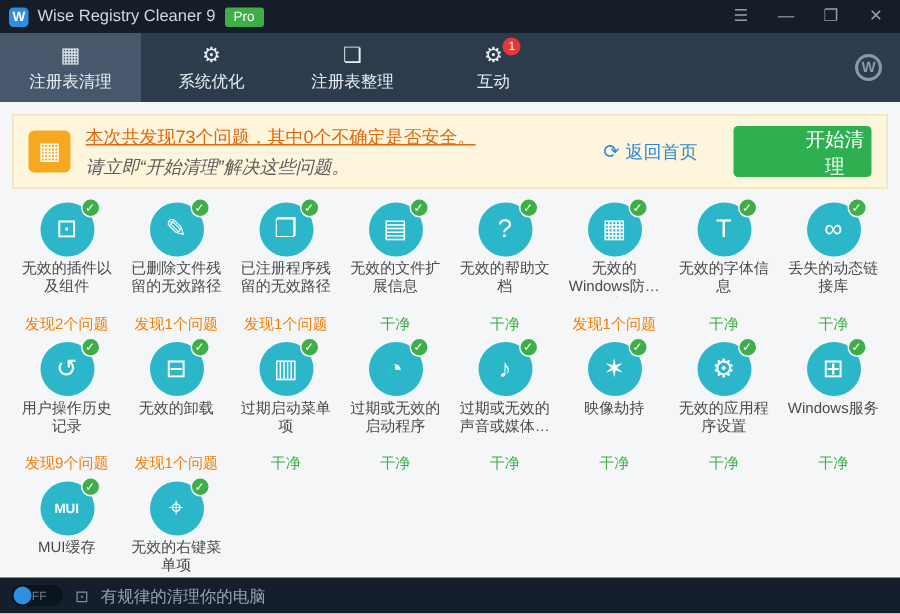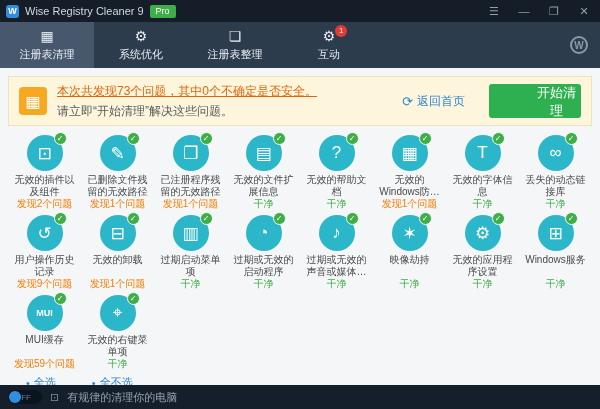--- a/index.html
+++ b/index.html
@@ -27,32 +27,32 @@
   .brand-logo { width:18px; height:18px; border:2px solid #8b99a6; border-radius:50%; font-size:10px; font-weight:bold; display:flex; align-items:center; justify-content:center; }
   .brand-text { font-size:13px; }
 
   
   .main { flex:1; background:#f4f6f7; display:flex; flex-direction:column; overflow:hidden; }
 
   .notice { margin:8px 8px 2px; background:#fdf6dd; border:1px solid #f0e3bb; display:flex; align-items:center; gap:10px; padding:6px 10px; height:50px; flex:0 0 auto; }
   .notice-icon { width:28px; height:28px; background:#f6a821; border-radius:4px; color:#fff; display:flex; align-items:center; justify-content:center; font-size:16px; flex:0 0 auto; }
   .notice-text { flex:1; display:flex; flex-direction:column; gap:3px; min-width:0; }
   .notice-line1 { color:#e0660a; font-size:12px; white-space:nowrap; overflow:hidden;text-decoration:underline; }
-  .notice-line2 { color:#5a5a5a; font-size:12px; white-space:nowrap; overflow:hidden; }
+  .notice-line2 { color:#5a5a5a; font-size:12px; white-space:nowrap; overflow:hidden;font-style:italic; }
   .back-link { color:#2f86d5; font-size:12px; display:flex; align-items:center; gap:4px; margin-right:14px; cursor:pointer; white-space:nowrap; }
   .back-glyph { font-size:13px; }
   .start-btn { background:#2fb050; color:#fff; font-size:13px; width:92px; height:34px; border:none; border-radius:3px; cursor:pointer; flex:0 0 auto;padding-left:43px; }
 
   .grid { display:grid; grid-template-columns:repeat(8,1fr); padding:4px 8px 0; row-gap:2px; }
   .item { display:flex; flex-direction:column; align-items:center; text-align:center; padding:3px 2px 0; cursor:pointer; }
   .item-icon { width:36px; height:36px; background:#2bb7c9; border-radius:50%; position:relative; display:flex; align-items:center; justify-content:center; color:#fff; font-size:17px; margin-bottom:3px; flex:0 0 auto; }
   .glyph.small { font-size:9px; font-weight:bold; letter-spacing:0; }
   .check { position:absolute; top:-3px; right:-4px; width:13px; height:13px; background:#3fae49; border:1px solid #f4f6f7; border-radius:50%; color:#fff; font-size:8px; line-height:11px; text-align:center; }
   .item-label { font-size:10px; color:#4a4a4a; line-height:12px; height:24px; width:100%; overflow:hidden; display:-webkit-box; -webkit-line-clamp:2; -webkit-box-orient:vertical; }
-  .item-status { font-size:10px; margin-top:0; line-height:12px; }
+  .item-status { font-size:10px; margin-top:13px; line-height:12px; }
   .item-status.issues { color:#f57c00; }
   .item-status.clean { color:#3fae49; }
 
   .select-row { display:flex; gap:36px; padding:5px 0 0 26px; }
   .select-link { color:#2f86d5; font-size:11px; display:flex; align-items:center; gap:4px; cursor:pointer; }
   .bullet { font-size:11px; }
 
   
   .footer { height:24px; background:#151f2b; display:flex; align-items:center; gap:8px; padding:0 8px; flex:0 0 auto; }
   .toggle { width:34px; height:14px; border-radius:7px; background:#0a141f; position:relative; display:flex; align-items:center; justify-content:center; padding-right:4px; color:#6f7e8c; font-size:8px; cursor:pointer; }

